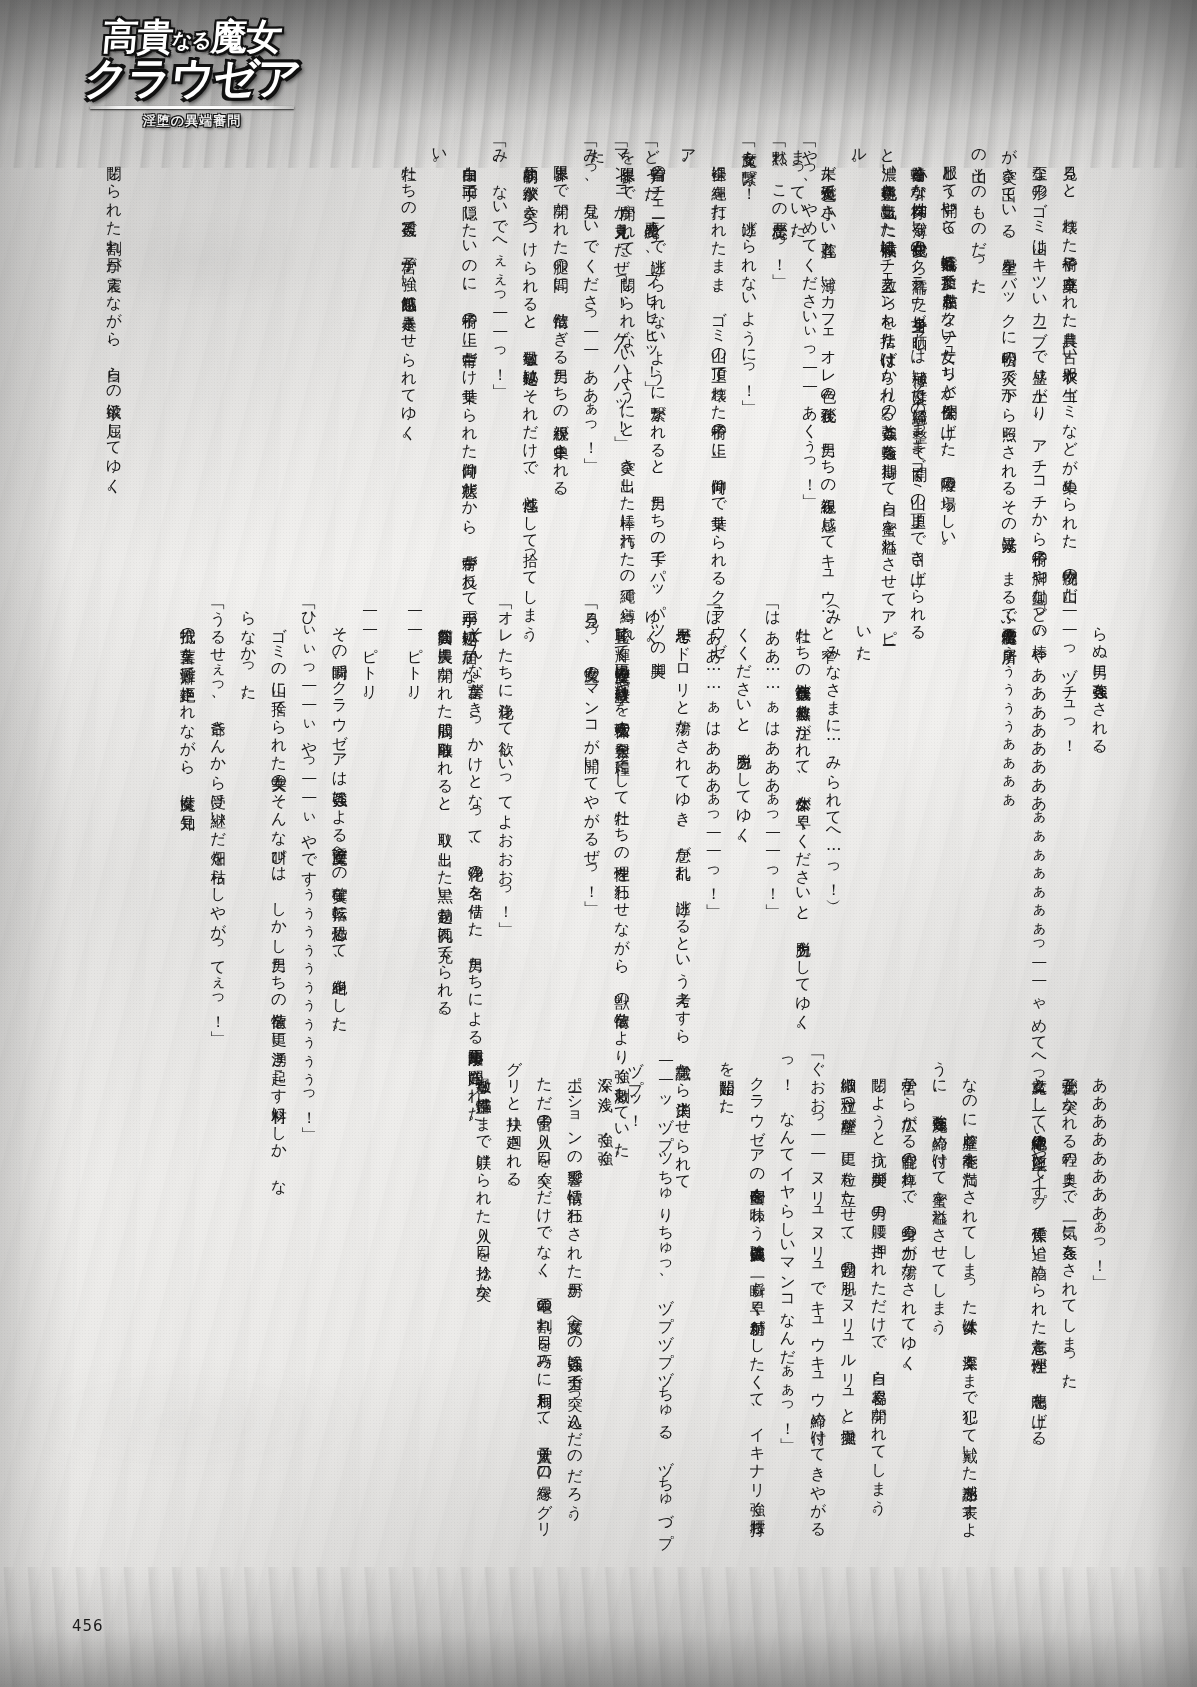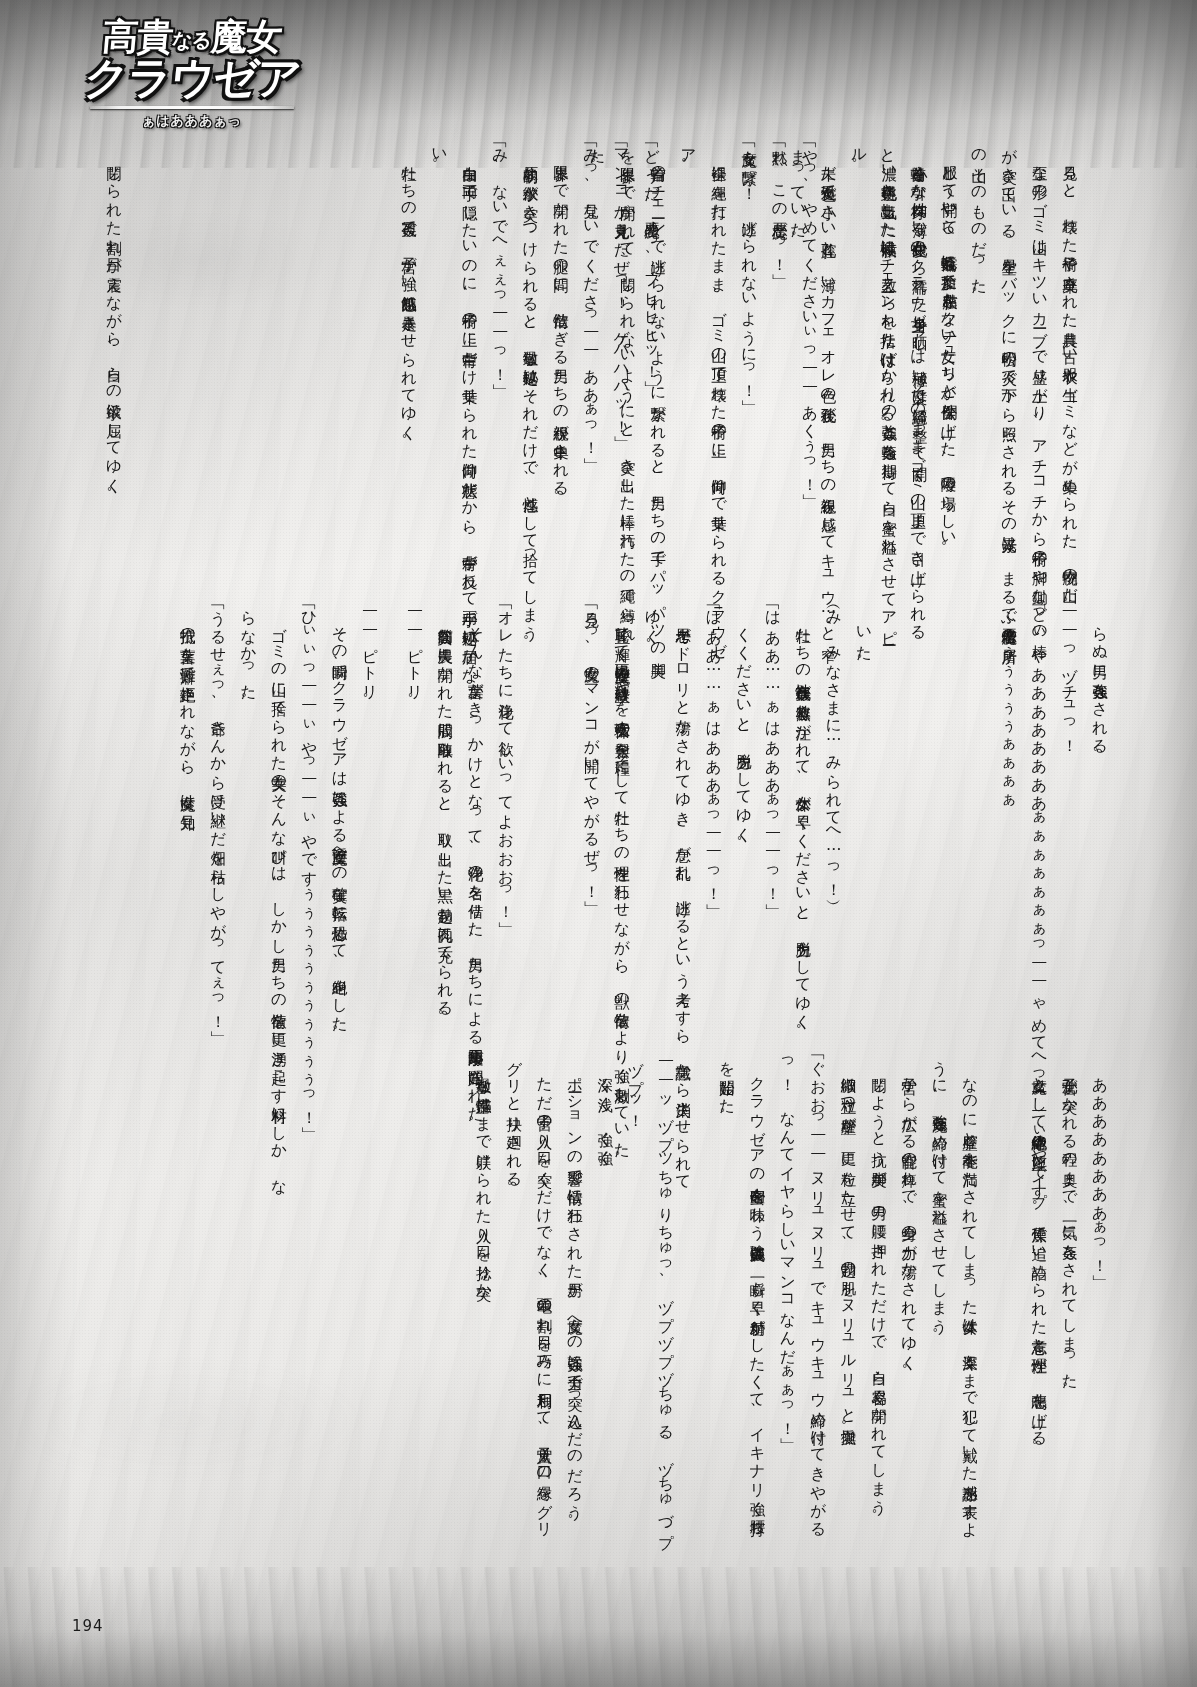--- a/index.html
+++ b/index.html
@@ -215,21 +215,21 @@
   <div class="bg-grain"></div>
   <div class="bg-top-dark"></div>
   <div class="bg-bottom-dark"></div>
   <div class="bg-right-dark"></div>
   <div class="bg-left-dark"></div>
 
   <div class="logo">
     <div class="logo-line1"><span>高貴</span><span class="small">なる</span><span>魔女</span></div>
     <div class="logo-line2">クラウゼア</div>
     <div class="logo-rule"></div>
-    <div class="logo-sub">ぁはあああぁっ</div>
+    <div class="logo-sub">淫堕の異端審問</div>
   </div>
 
   <div class="vblock" style="top:138px; right:112px; height:500px; width:150px;">
       <p>見ると、壊れた椅子や廃棄された農具、古い衣服や生ゴミなどが集められた、廃物の山だ。</p>
       <p>歪な形のゴミ山はキツいカーブで盛り上がり、アチコチから椅子の脚や鋤などの棒が突き出ている。星空をバックに松明の炎で下から照らされるその光景は、まるで悪魔信者の屠所の山そのものだった。</p>
       <p>どうやら、輪姦に参加できない女たちが作り上げた、陵辱の場らしい。</p>
       <p>首輪を引かれる裸のクラウゼアは、そのままゴミ山の頂上まで引き上げられると、突き出した棒にチェーンを括り付けられる。</p>
     </div>
 
   <div class="vblock" style="top:138px; right:232px; height:510px; width:130px;">
@@ -321,15 +321,15 @@
     </div>
 
   <div class="vblock" style="top:1050px; right:516px; height:490px; width:300px;">
       <p class="noind">——ッヅプツちゅりちゅっ、ヅプヅプヅちゅる、ヅちゅづプヅプッ！</p>
       <p>深く浅く、強く強く。</p>
       <p>ポーションの影響で欲情に狂わされた男が、魔女への強姦に全力で突っ込んだのだろう。</p>
       <p>ただ子宮の入り口を突くだけでなく、亀頭の割れ目を巧みに利用して、子宮入り口の縁をグリグリと抉り廻される。</p>
       <p>過敏な性感帯にまで躾けられた入り口を捻り突か</p>
     </div>
 
-  <div class="pageno">194</div>
+  <div class="pageno">456</div>
 
 </div>
 
 </body></html>

